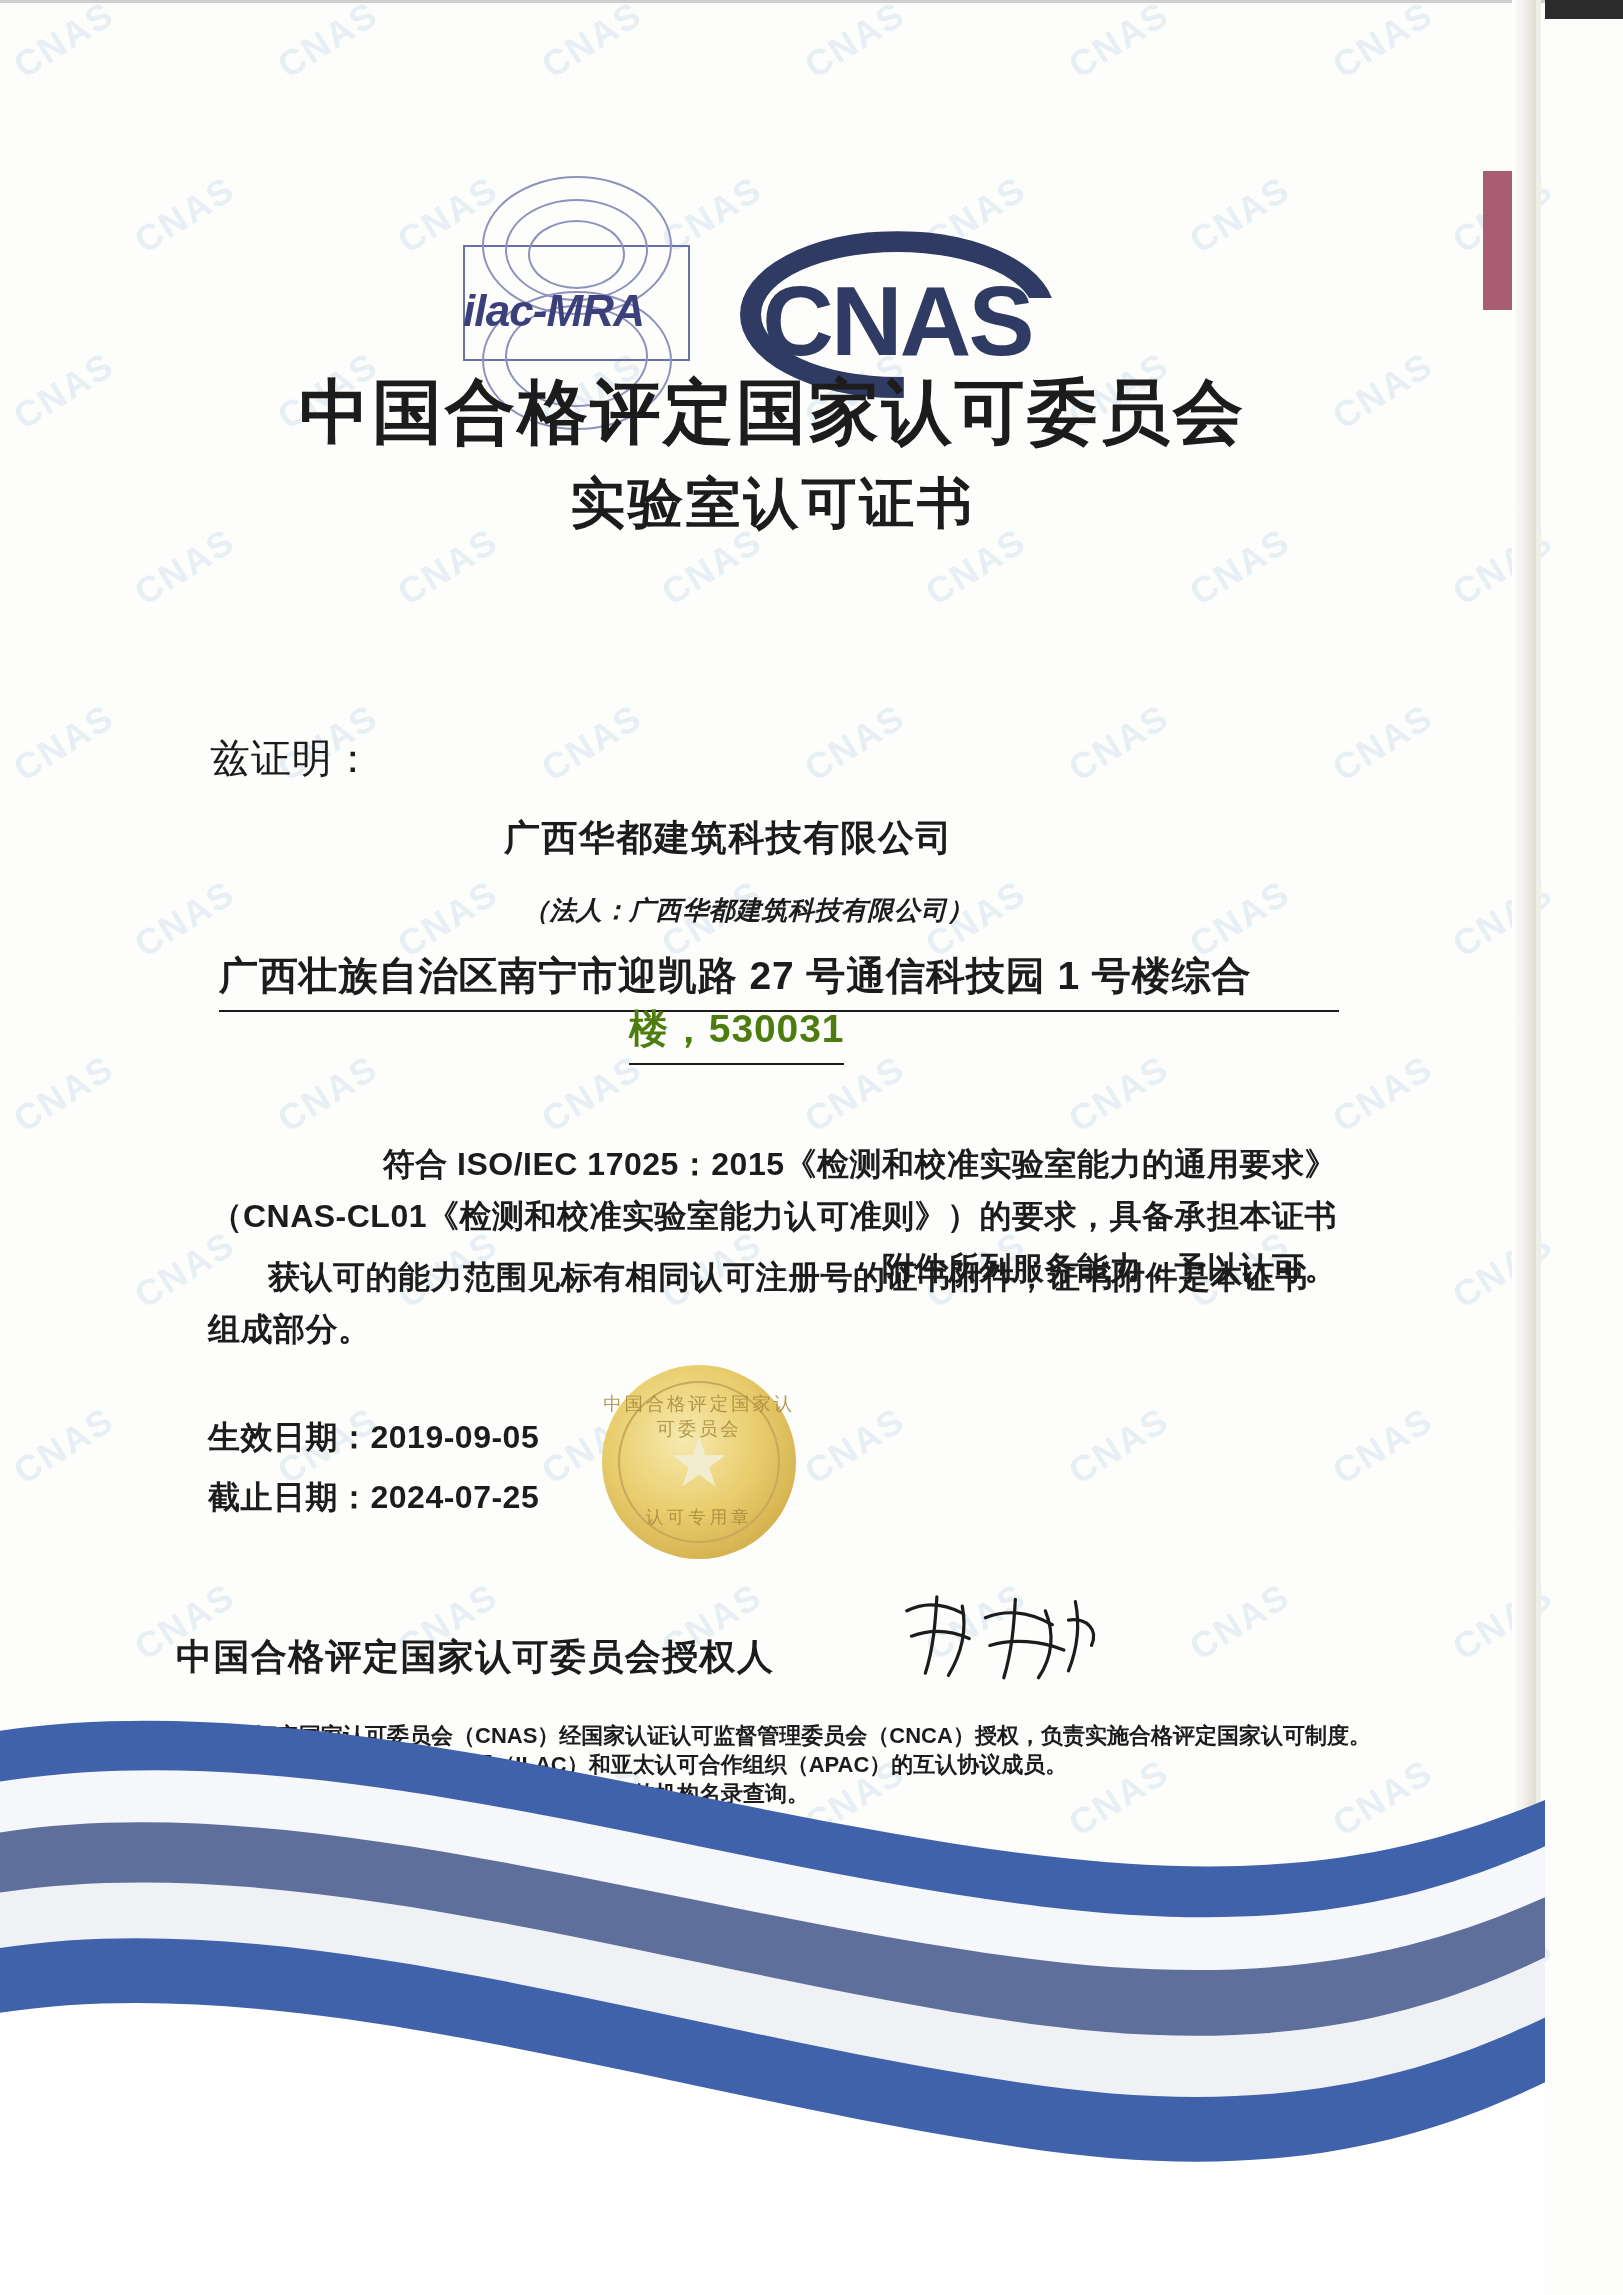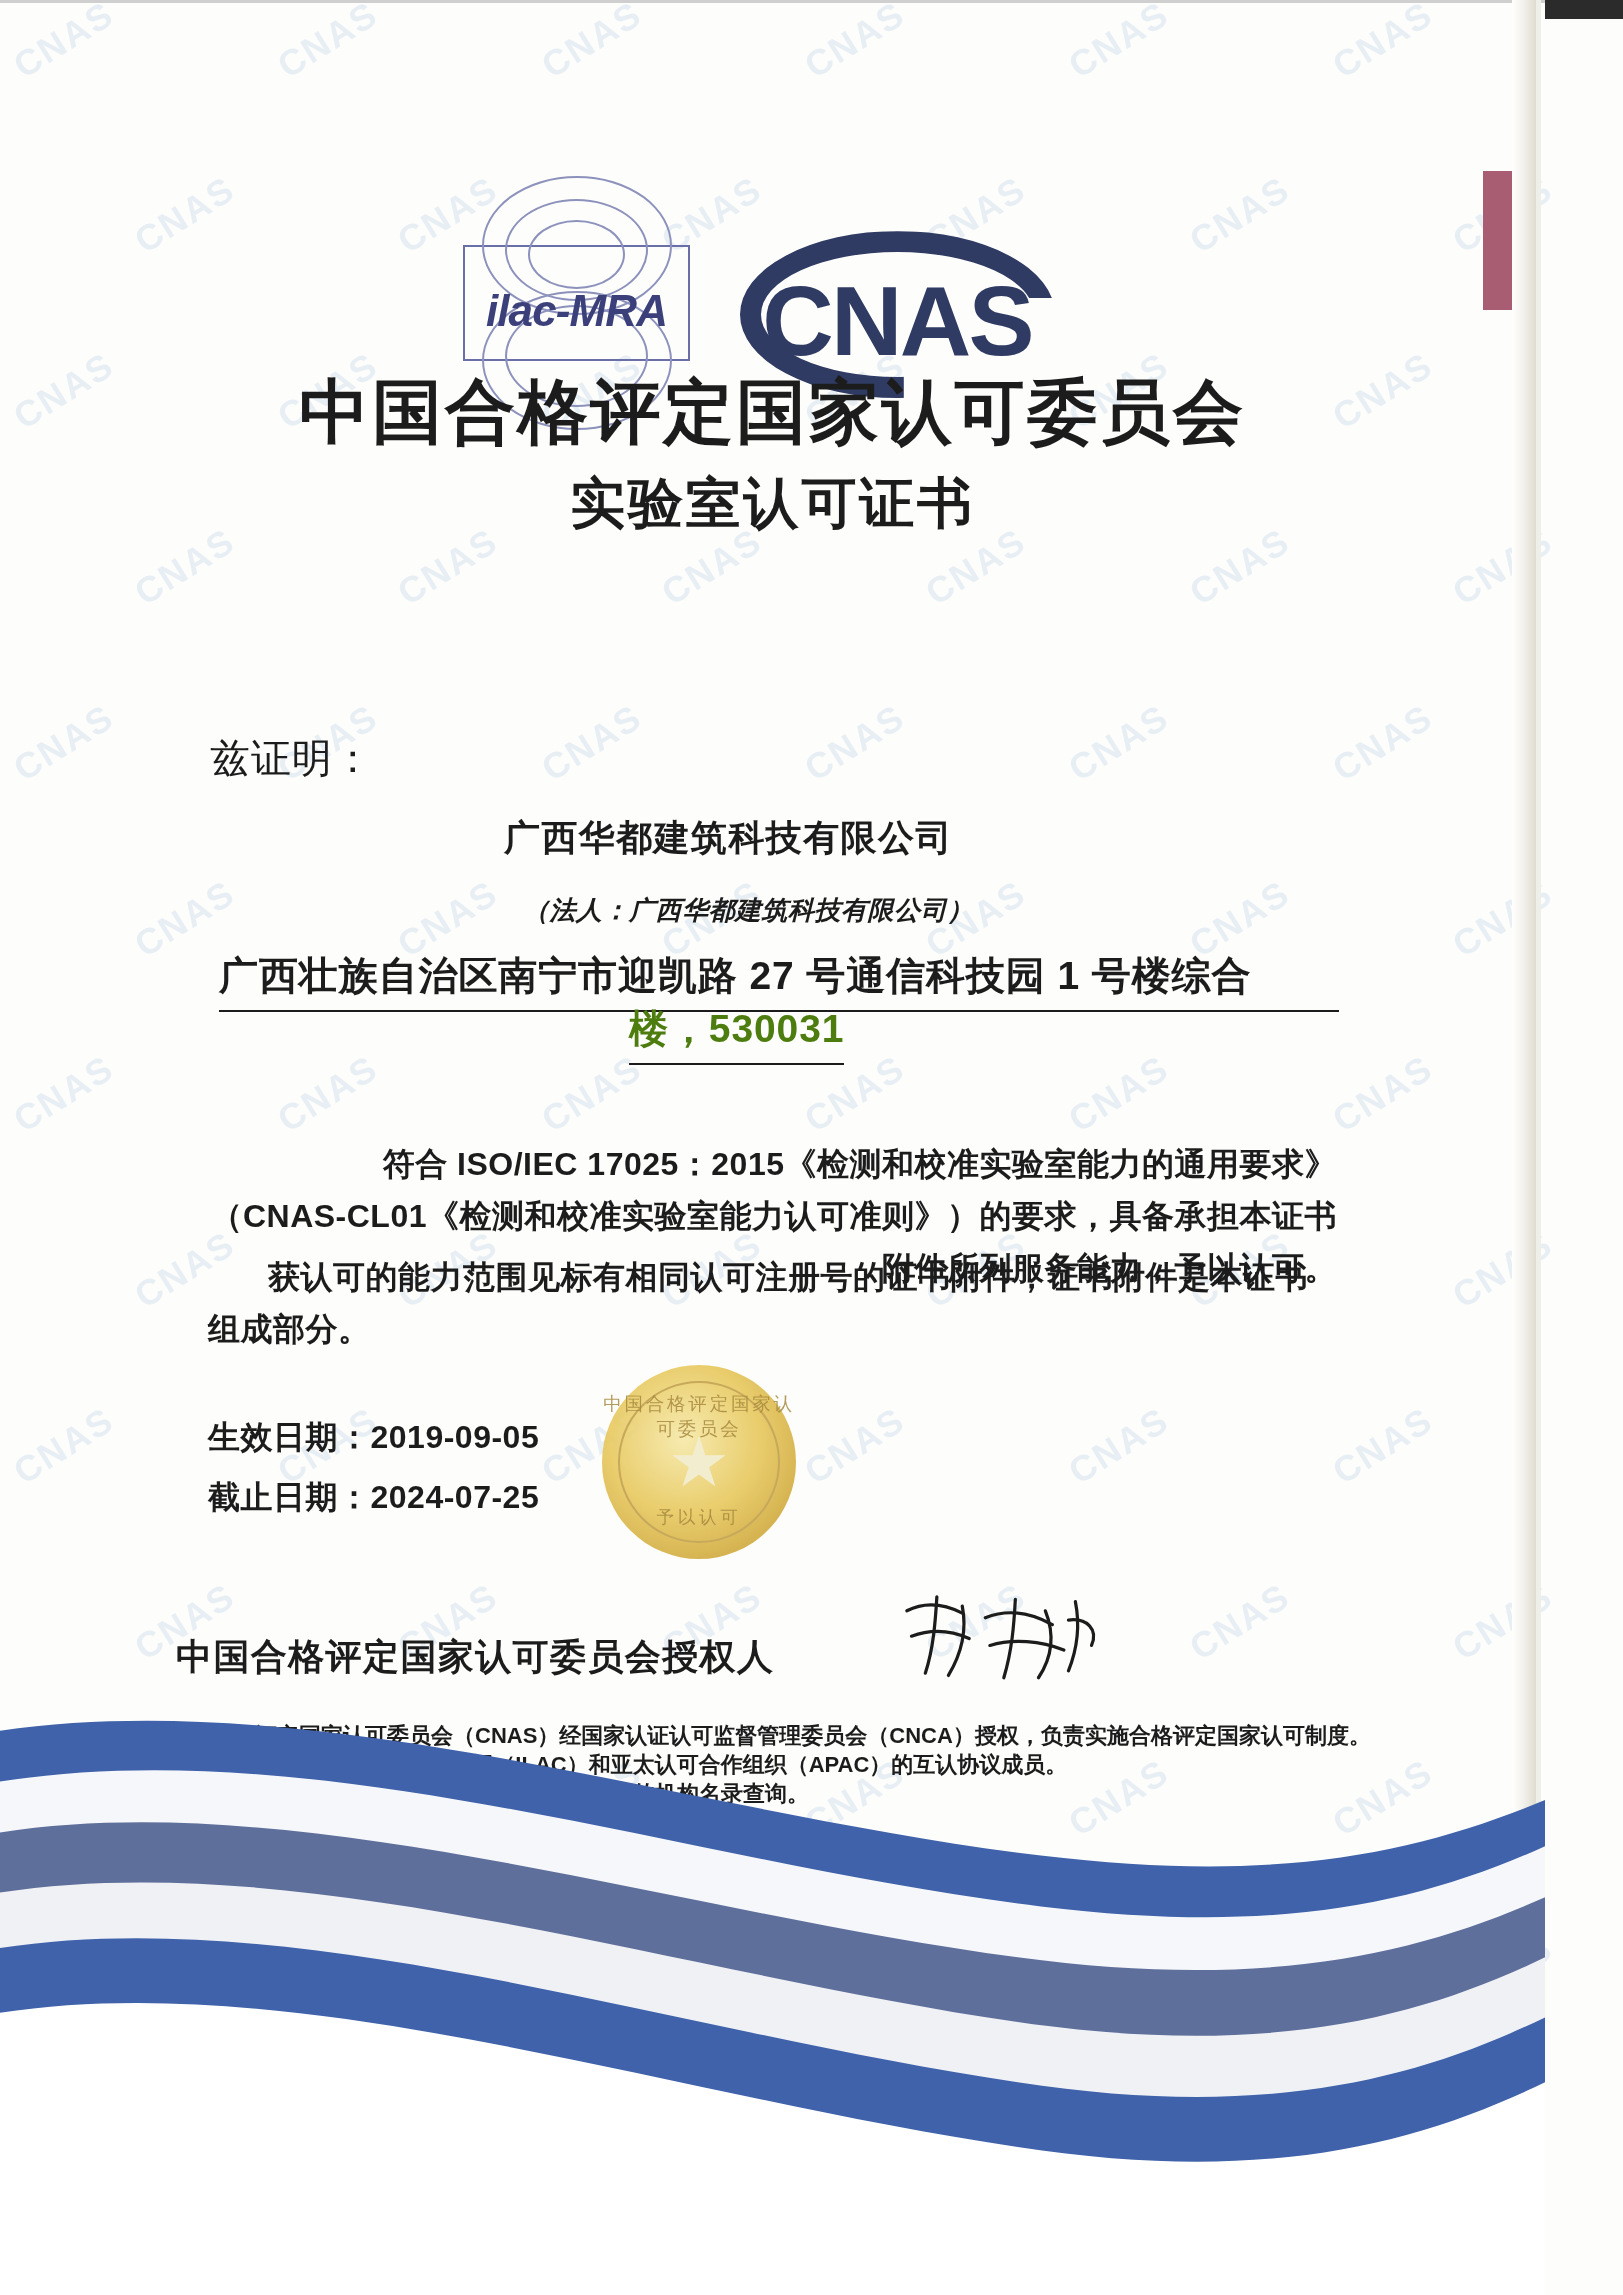--- a/index.html
+++ b/index.html
@@ -100,21 +100,21 @@
     position: absolute;
     border: 2.3px solid #8d92bd;
     border-radius: 50%;
     box-sizing: border-box;
   }
   #ilac-text {
     position: absolute;
     left: 0;
     top: 41px;
     width: 227px;
-    text-align: center;
+    text-align: left;
     font-size: 44px;
     font-weight: bold;
     font-style: italic;
     color: #3b3f7a;
     letter-spacing: -0.9px;
   }
   #cnas-logo {
     position: absolute;
     left: 726px;
     top: 116px;
@@ -453,21 +453,21 @@
   <div class="para" id="para-compliance">符合 ISO/IEC 17025：2015《检测和校准实验室能力的通用要求》（CNAS-CL01《检测和校准实验室能力认可准则》）的要求，具备承担本证书附件所列服务能力，予以认可。</div>
   <div class="para" id="para-scope">获认可的能力范围见标有相同认可注册号的证书附件，证书附件是本证书组成部分。</div>
 
   <div class="date-line" id="date-effective">生效日期：2019-09-05</div>
   <div class="date-line" id="date-expiry">截止日期：2024-07-25</div>
 
   <div id="seal">
     <div id="seal-inner"></div>
     <div id="seal-text-top">中国合格评定国家认可委员会</div>
     <div id="seal-star">★</div>
-    <div id="seal-text-bottom">予以认可</div>
+    <div id="seal-text-bottom">认可专用章</div>
   </div>
 
   <div class="sign-label">中国合格评定国家认可委员会授权人</div>
   <svg id="signature" viewBox="0 0 470 200">
     <g fill="none" stroke="#1c1c1c" stroke-width="7" stroke-linecap="round">
       <path d="M30 40 C 70 20, 110 25, 150 45"></path>
       <path d="M95 10 C 92 60, 88 120, 70 175"></path>
       <path d="M40 95 C 80 80, 125 82, 165 100"></path>
       <path d="M150 30 C 160 80, 150 130, 120 180"></path>
       <path d="M200 55 C 250 35, 300 45, 345 70"></path>

